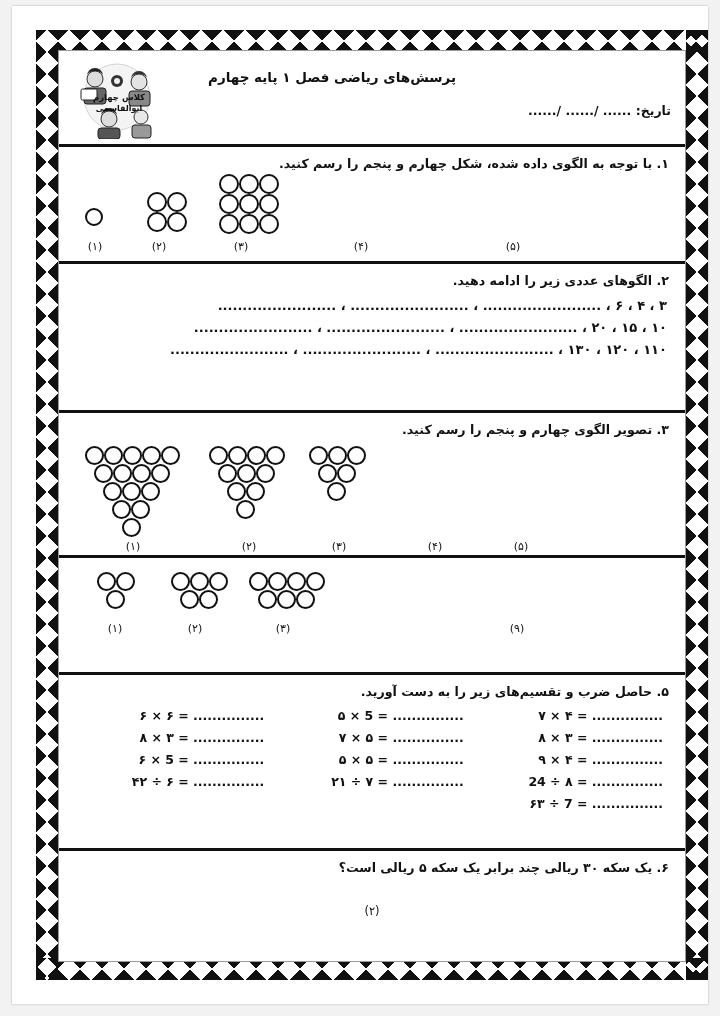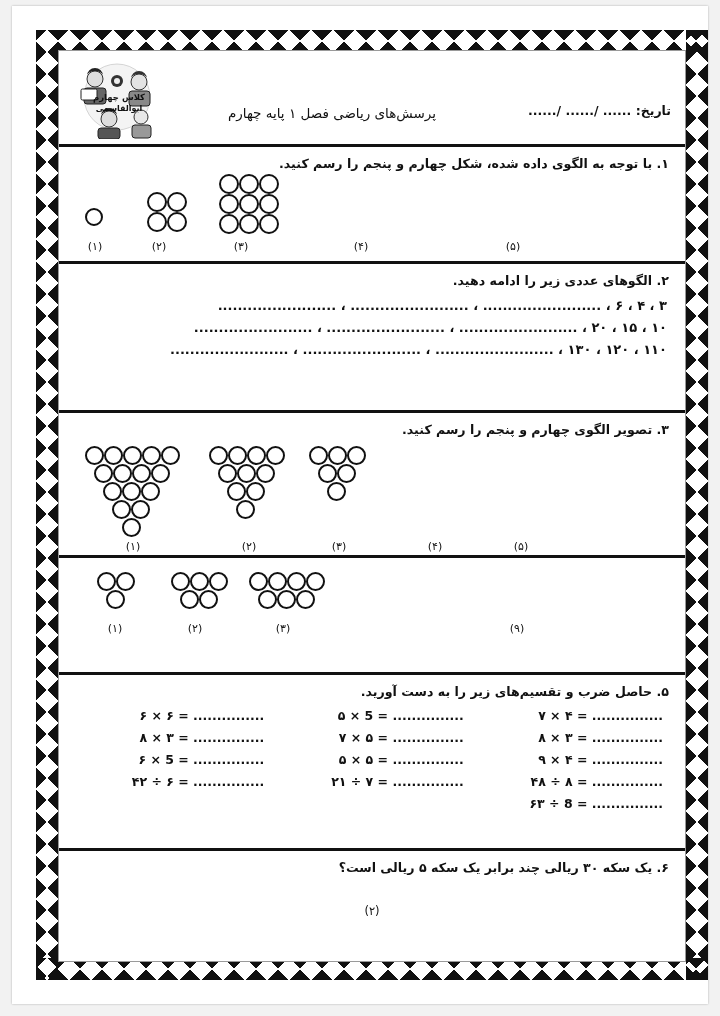--- a/index.html
+++ b/index.html
@@ -88,24 +88,23 @@
     border-bottom: 3px solid #111;
     box-sizing: border-box;
   }
   .header-title {
     position: absolute;
     top: 18px;
     right: 120px;
     left: 40px;
     text-align: center;
     font-size: 13.5px;
-    font-weight: normal;
+    font-weight: bold;
     color: #111;
     letter-spacing: .1px;
-    margin-top: 36px;
   }
   .header-date {
     position: absolute;
     top: 52px;
     right: 14px;
     font-size: 12.5px;
     font-weight: bold;
     color: #111;
     direction: rtl;
   }
@@ -406,25 +405,25 @@
           <div class="math-cell"><span>۶ × ۶ = </span><span class="blank">...............</span></div>
 
           <div class="math-cell"><span>۸ × ۳ = </span><span class="blank">...............</span></div>
           <div class="math-cell"><span>۷ × ۵ = </span><span class="blank">...............</span></div>
           <div class="math-cell"><span>۸ × ۳ = </span><span class="blank">...............</span></div>
 
           <div class="math-cell"><span>۹ × ۴ = </span><span class="blank">...............</span></div>
           <div class="math-cell"><span>۵ × ۵ = </span><span class="blank">...............</span></div>
           <div class="math-cell"><span>۶ × 5 = </span><span class="blank">...............</span></div>
 
-          <div class="math-cell"><span>۴۸ ÷ ۸ = </span><span class="blank">...............</span></div>
+          <div class="math-cell"><span>24 ÷ ۸ = </span><span class="blank">...............</span></div>
           <div class="math-cell"><span>۲۱ ÷ ۷ = </span><span class="blank">...............</span></div>
 
           <div class="math-cell"><span>۴۲ ÷ ۶ = </span><span class="blank">...............</span></div>
-          <div class="math-cell"><span>۶۳ ÷ 8 = </span><span class="blank">...............</span></div>
+          <div class="math-cell"><span>۶۳ ÷ 7 = </span><span class="blank">...............</span></div>
         </div>
       </div>
 
       <div class="qblock" style="height:120px; border-bottom:none;">
         <div class="qtext">۶. یک سکه ۳۰ ریالی چند برابر یک سکه ۵ ریالی است؟</div>
         <div class="center-label">(۲)</div>
       </div>
 
     </div>
   </div>

